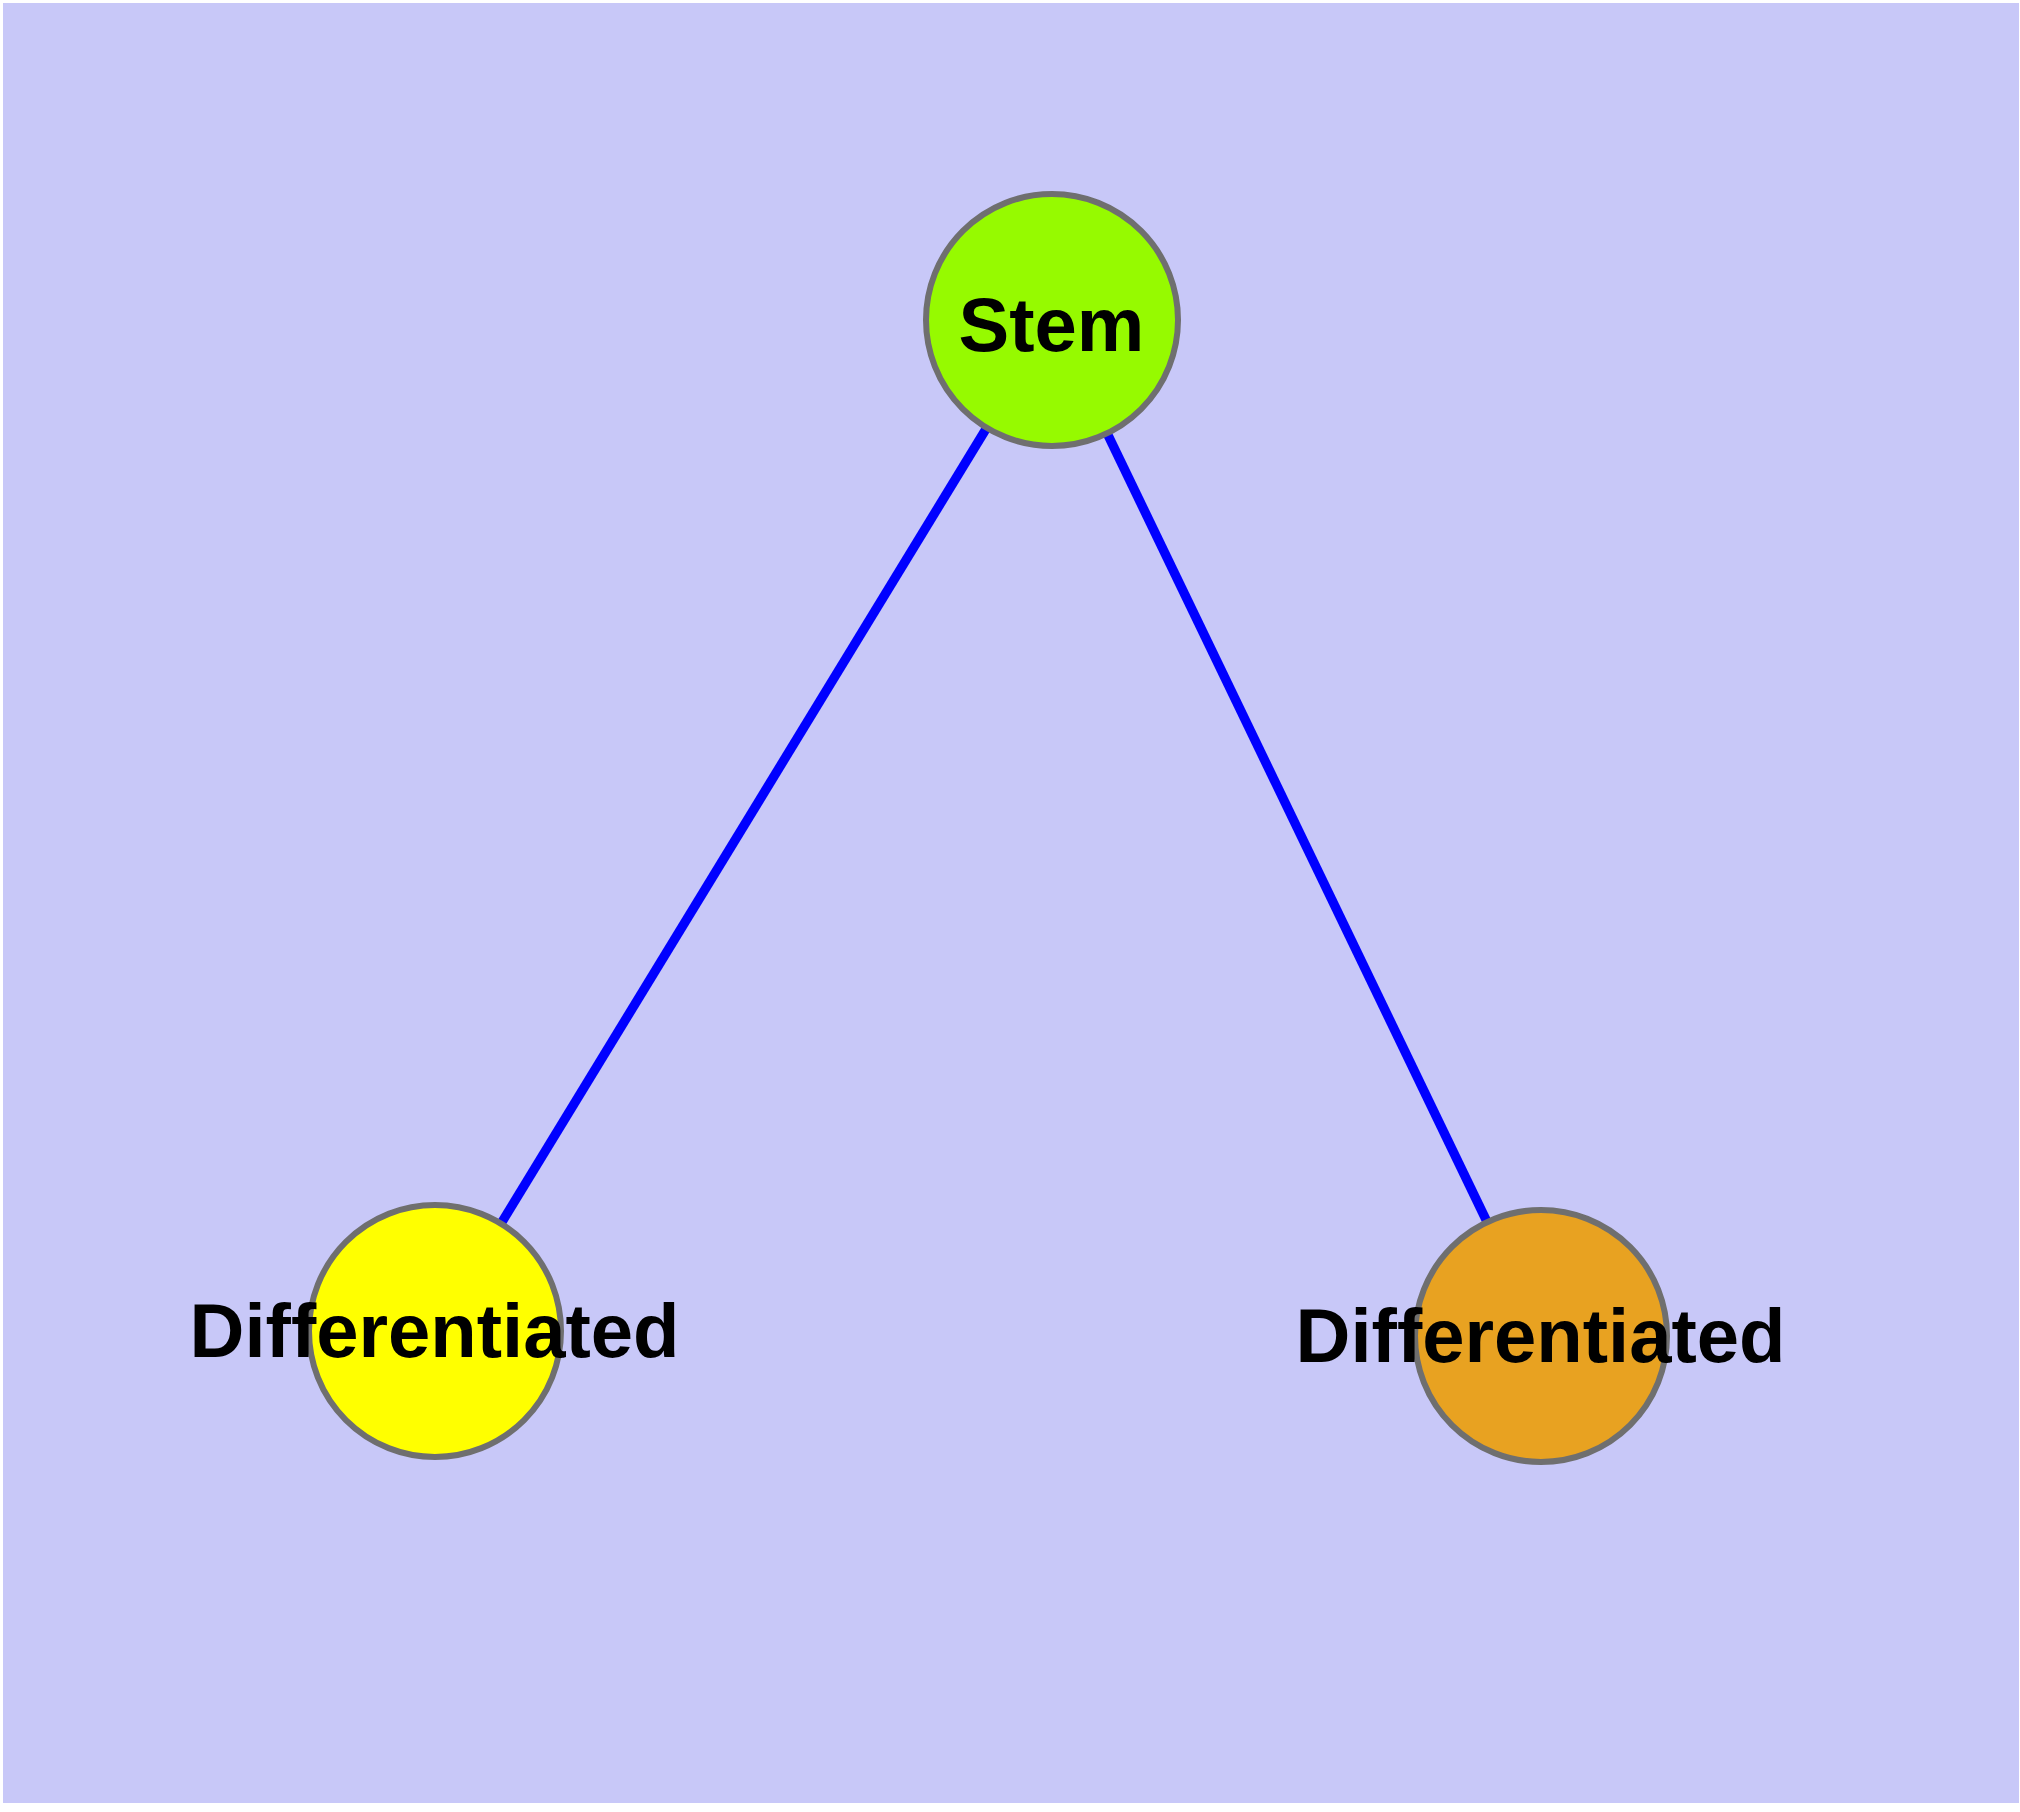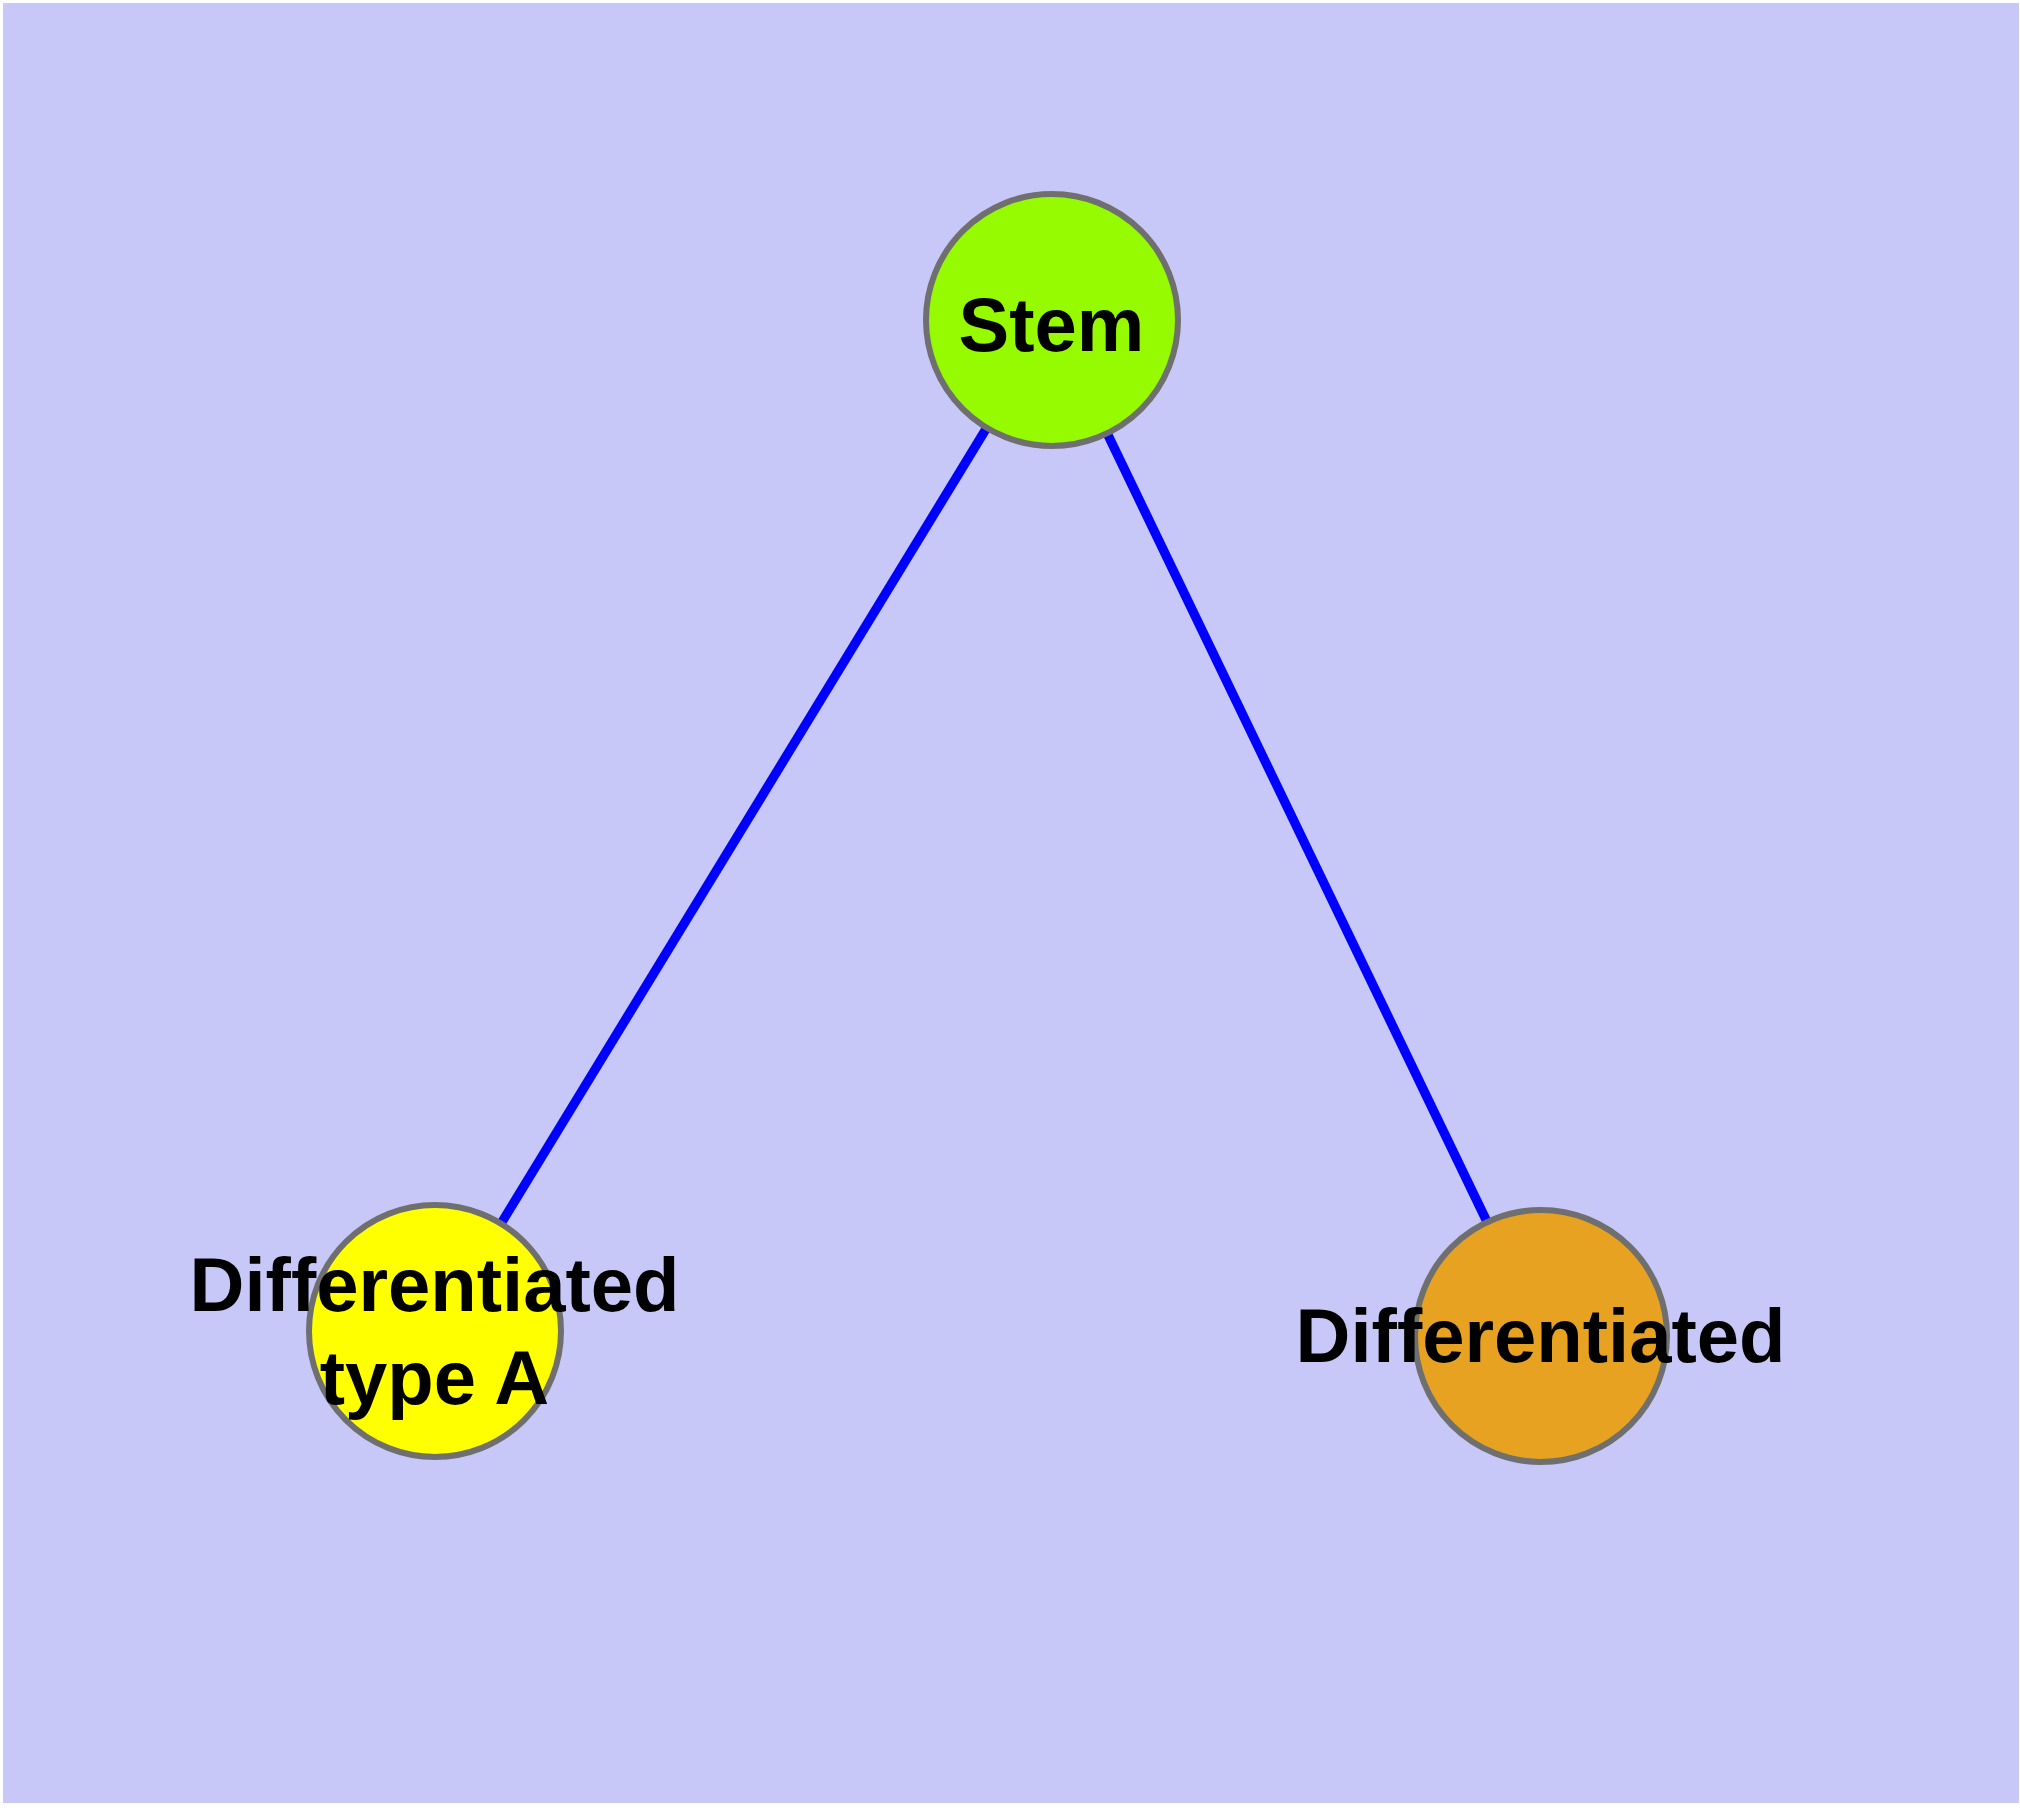--- a/index.html
+++ b/index.html
@@ -61,21 +61,20 @@
 
     <div class="node" id="node-0" style="left: 920px; top: 188px; width: 258px; height: 258px; background: rgb(150, 250, 0); border-color: rgb(111, 111, 111);">
       <div class="node-label" style="color: rgb(0, 0, 0); margin-top: 10px;">
         <div>Stem</div>
       </div>
     </div>
 
     <div class="node" id="node-1" style="left: 303px; top: 1199px; width: 258px; height: 258px; background: rgb(255, 255, 0); border-color: rgb(111, 111, 111);">
       <div class="node-label" style="color: rgb(0, 0, 0);">
         <div>Differentiated</div>
-        <div>type A</div>
       </div>
     </div>
 
     <div class="node" id="node-2" style="left: 1409px; top: 1204px; width: 258px; height: 258px; background: rgb(232, 162, 33); border-color: rgb(111, 111, 111);">
       <div class="node-label" style="color: rgb(0, 0, 0);">
         <div>Differentiated</div>
       </div>
     </div>
 
   </div>

